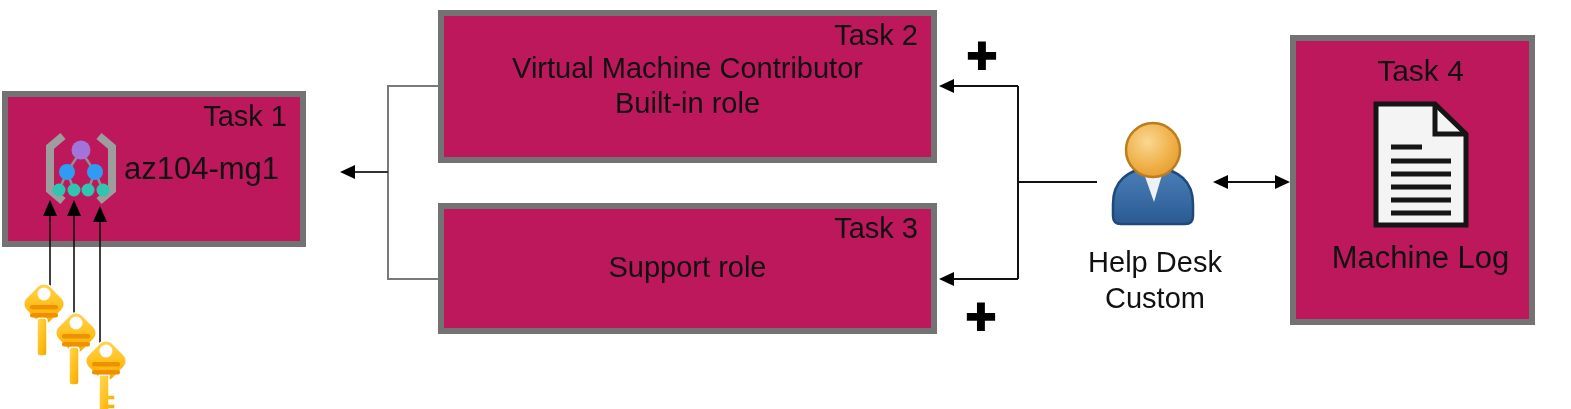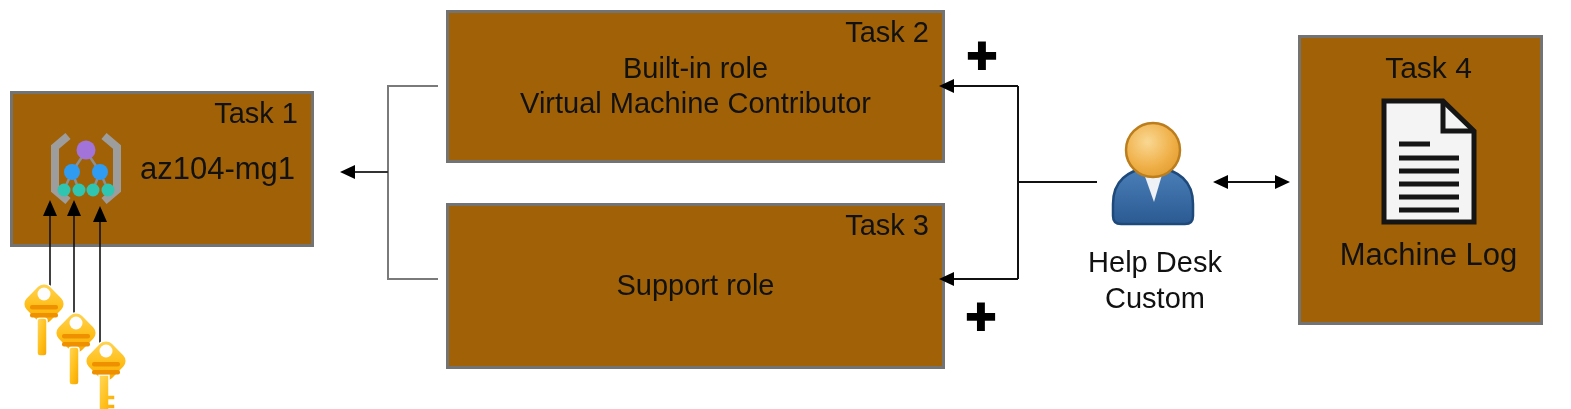--- a/index.html
+++ b/index.html
@@ -1,34 +1,34 @@
 <!DOCTYPE html>
 <html><head>
 <meta charset="utf-8">
 <style>
   html,body{margin:0;padding:0;}
   body{
     width:1571px;height:409px;position:relative;background:#ffffff;
     font-family:"Liberation Sans", sans-serif;color:#000;overflow:hidden;
   }
   .box{
-    position:absolute;background:#a16207;border:3px solid #737373;box-sizing:border-box;margin-left:8px;
+    position:absolute;background:#be185d;border:6px solid #737373;box-sizing:border-box;
   }
   .tag{
     position:absolute;top:2px;right:13px;font-size:29px;line-height:34px;color:#111;
   }
   .tag-center{font-size:30px;line-height:36px;color:#111;}
   .two-line{
     position:absolute;left:0;right:0;top:0;bottom:0;
     display:flex;flex-direction:column;justify-content:center;align-items:center;
     font-size:29px;line-height:35px;margin-top:-2px;color:#111;
   }
   #task1-content{
     position:absolute;left:0;right:0;top:0;bottom:0;
-    display:flex;align-items:center;padding-left:32px;gap:13px;box-sizing:border-box;
+    display:flex;align-items:center;padding-left:32px;gap:2px;box-sizing:border-box;
   }
   #task1-label{font-size:31px;color:#111;}
   #task4.box{display:flex;flex-direction:column;align-items:center;padding-left:16px;}
   #task4 .tag-center{margin-top:12px;}
   #task4 svg{margin-top:12px;}
   #task4-label{font-size:31px;line-height:36px;margin-top:12px;color:#111;}
   #actor{
     position:absolute;left:1079px;top:116px;width:152px;
     display:flex;flex-direction:column;align-items:center;
   }
@@ -69,26 +69,26 @@
         <circle cx="63" cy="61" r="6.5" fill="#2fc5b0"></circle>
       </svg>
     </span>
     <span id="task1-label">az104-mg1</span>
   </div>
 </div>
 
 <div class="box" id="task2" style="left:438px;top:10px;width:499px;height:153px;">
   <span class="tag">Task 2</span>
   <div class="two-line">
+    <span>Virtual Machine Contributor</span>
     <span>Built-in role</span>
-    <span>Virtual Machine Contributor</span>
-  </div>
-</div>
-
-<div class="box" id="task3" style="left:438px;top:203px;width:499px;height:166px;">
+  </div>
+</div>
+
+<div class="box" id="task3" style="left:438px;top:203px;width:499px;height:131px;">
   <span class="tag">Task 3</span>
   <div class="two-line">
     <span>Support role</span>
   </div>
 </div>
 
 <div class="box" id="task4" style="left:1290px;top:35px;width:245px;height:290px;">
   <span class="tag-center">Task 4</span>
   <span>
     <svg width="96" height="127" viewBox="0 0 96 127">

